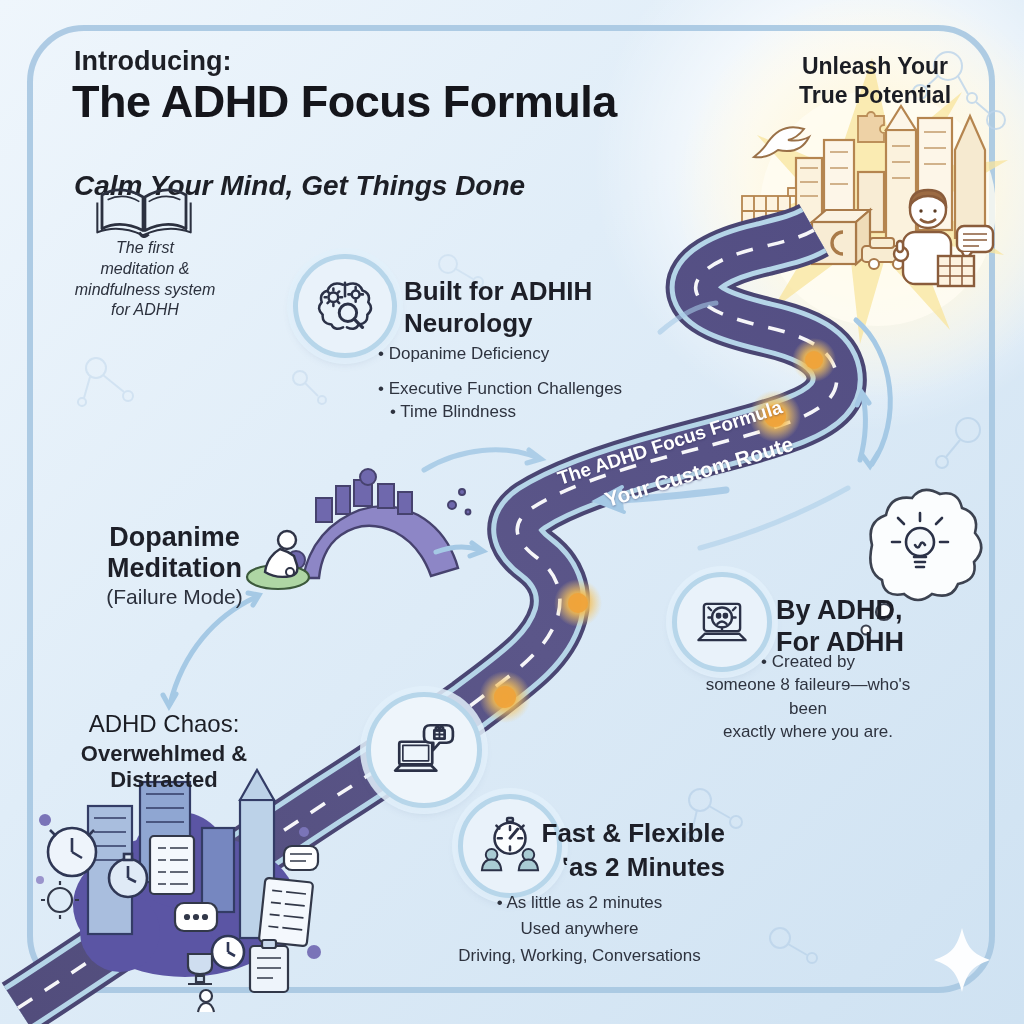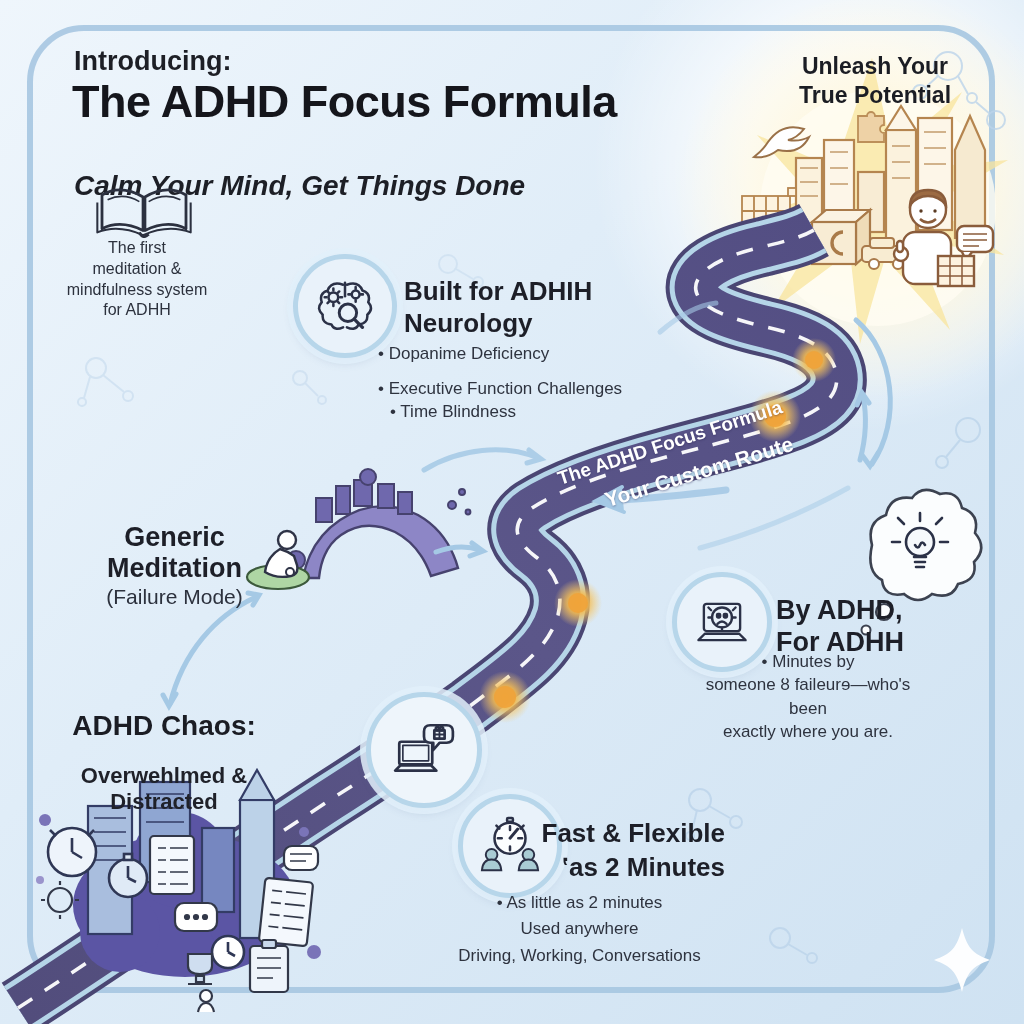--- a/index.html
+++ b/index.html
@@ -12,35 +12,35 @@
       linear-gradient(135deg,#eff6fc 0%,#e0edf8 40%,#cfe2f2 100%);
   }
   .abs{position:absolute;}
   .pre{white-space:pre-line;}
   svg{display:block;}
   
   .kicker{left:74px;top:46px;font-size:27px;font-weight:700;color:#1d1f26;}
   .main-title{left:72px;top:76px;font-size:45px;font-weight:700;letter-spacing:-.5px;color:#15161c;}
   .subtitle{left:74px;top:130px;font-size:28px;font-style:italic;font-weight:700;color:#1d1f26;margin-top:40px;}
   .outcome{left:780px;top:52px;width:190px;text-align:center;font-size:23px;font-weight:700;line-height:1.28;color:#1b1d24;}
-  .book-caption{left:64px;top:238px;width:146px;text-align:center;font-size:16px;line-height:1.3;color:#2c313d;}
+  .book-caption{left:72px;top:238px;width:146px;text-align:center;font-size:16px;line-height:1.3;color:#2c313d;font-style:italic;}
   .neuro-title{left:404px;top:276px;font-size:26px;font-weight:700;line-height:1.22;color:#1d1f28;}
   .neuro-bullets{left:378px;top:344px;font-size:17px;color:#2e333f;}
   .neuro-bullets .bullet-line:first-child{margin-bottom:15px;}
   .neuro-bullets .bullet-line:nth-child(3){margin-left:12px;margin-top:3px;}
   .road-label-1{left:545px;top:432px;width:250px;text-align:center;transform:rotate(-18deg);
     font-size:19px;font-weight:700;color:#fff;text-shadow:0 1px 2px rgba(40,35,80,.4);}
   .road-label-2{left:583px;top:460px;width:232px;text-align:center;transform:rotate(-17deg);
     font-size:21px;font-weight:700;color:#fff;text-shadow:0 1px 2px rgba(40,35,80,.4);}
   .gm-block{left:62px;top:522px;width:225px;text-align:center;}
   .gm-title{font-size:27px;font-weight:700;color:#1d1f28;}
   .gm-sub{font-size:21px;color:#2c313d;margin-top:1px;}
   .chaos-block{left:44px;top:710px;width:240px;text-align:center;}
-  .chaos-title{font-size:28px;font-weight:700;color:#1b1d24;}
-  .chaos-sub{font-size:22px;font-weight:700;color:#1f2129;margin-top:21px;}
+  .chaos-title{font-size:24px;font-weight:400;color:#1b1d24;}
+  .chaos-sub{font-size:22px;font-weight:700;color:#1f2129;margin-top:3px;}
   .byadhd-title{left:776px;top:594px;font-size:27px;font-weight:700;line-height:1.2;color:#1d1f28;}
   .byadhd-bullets{left:688px;top:650px;width:240px;text-align:center;font-size:17px;line-height:1.38;color:#2e333f;}
   .fast-title{left:520px;top:816px;width:205px;text-align:right;font-size:26px;font-weight:700;line-height:1.32;color:#1d1f28;}
   .fast-bullets{left:452px;top:890px;width:255px;text-align:center;font-size:17px;line-height:1.55;color:#2e333f;}
   
   .badge{position:absolute;border-radius:50%;background:#e9f2fa;border:5px solid #b7d6ea;
     box-shadow:0 0 0 6px rgba(226,240,250,.85), 0 4px 10px rgba(90,120,160,.25);
     display:flex;align-items:center;justify-content:center;}
   .badge-brain{left:293px;top:254px;width:94px;height:94px;}
   .badge-laptop-chat{left:366px;top:692px;width:106px;height:106px;background:#eef5fb;}
@@ -391,33 +391,33 @@
   <div class="abs neuro-bullets">
       <div class="bullet-line">• Dopanime Deficiency</div>
       <div class="bullet-line">• Executive Function Challenges</div>
       <div class="bullet-line">• Time Blindness</div>
     </div>
 
   <div class="abs road-label-1">The ADHD Focus Formula</div>
   <div class="abs road-label-2">Your Custom Route</div>
 
   <div class="abs gm-block">
-    <div class="gm-title">Generic Meditation</div>
+    <div class="gm-title">Dopanime Meditation</div>
     <div class="gm-sub">(Failure Mode)</div>
   </div>
 
   <div class="abs chaos-block">
     <div class="chaos-title">ADHD Chaos:</div>
     <div class="chaos-sub">Overwehlmed &amp; Distracted</div>
   </div>
 
   <div class="abs byadhd-title pre">By ADHD,
 For ADHH</div>
   <div class="abs byadhd-bullets">
-      <div class="bullet-line-center">• Minutes by</div>
+      <div class="bullet-line-center">• Created by</div>
       <div class="bullet-line-center">someone ȣ faileurɘ—who's been</div>
       <div class="bullet-line-center">exactly where you are.</div>
     </div>
 
   <div class="abs fast-title pre">Fast &amp; Flexible
 ʽas 2 Minutes</div>
   <div class="abs fast-bullets">
       <div class="bullet-line-center">• As little as 2 minutes</div>
       <div class="bullet-line-center">Used anywhere</div>
       <div class="bullet-line-center">Driving, Working, Conversations</div>

